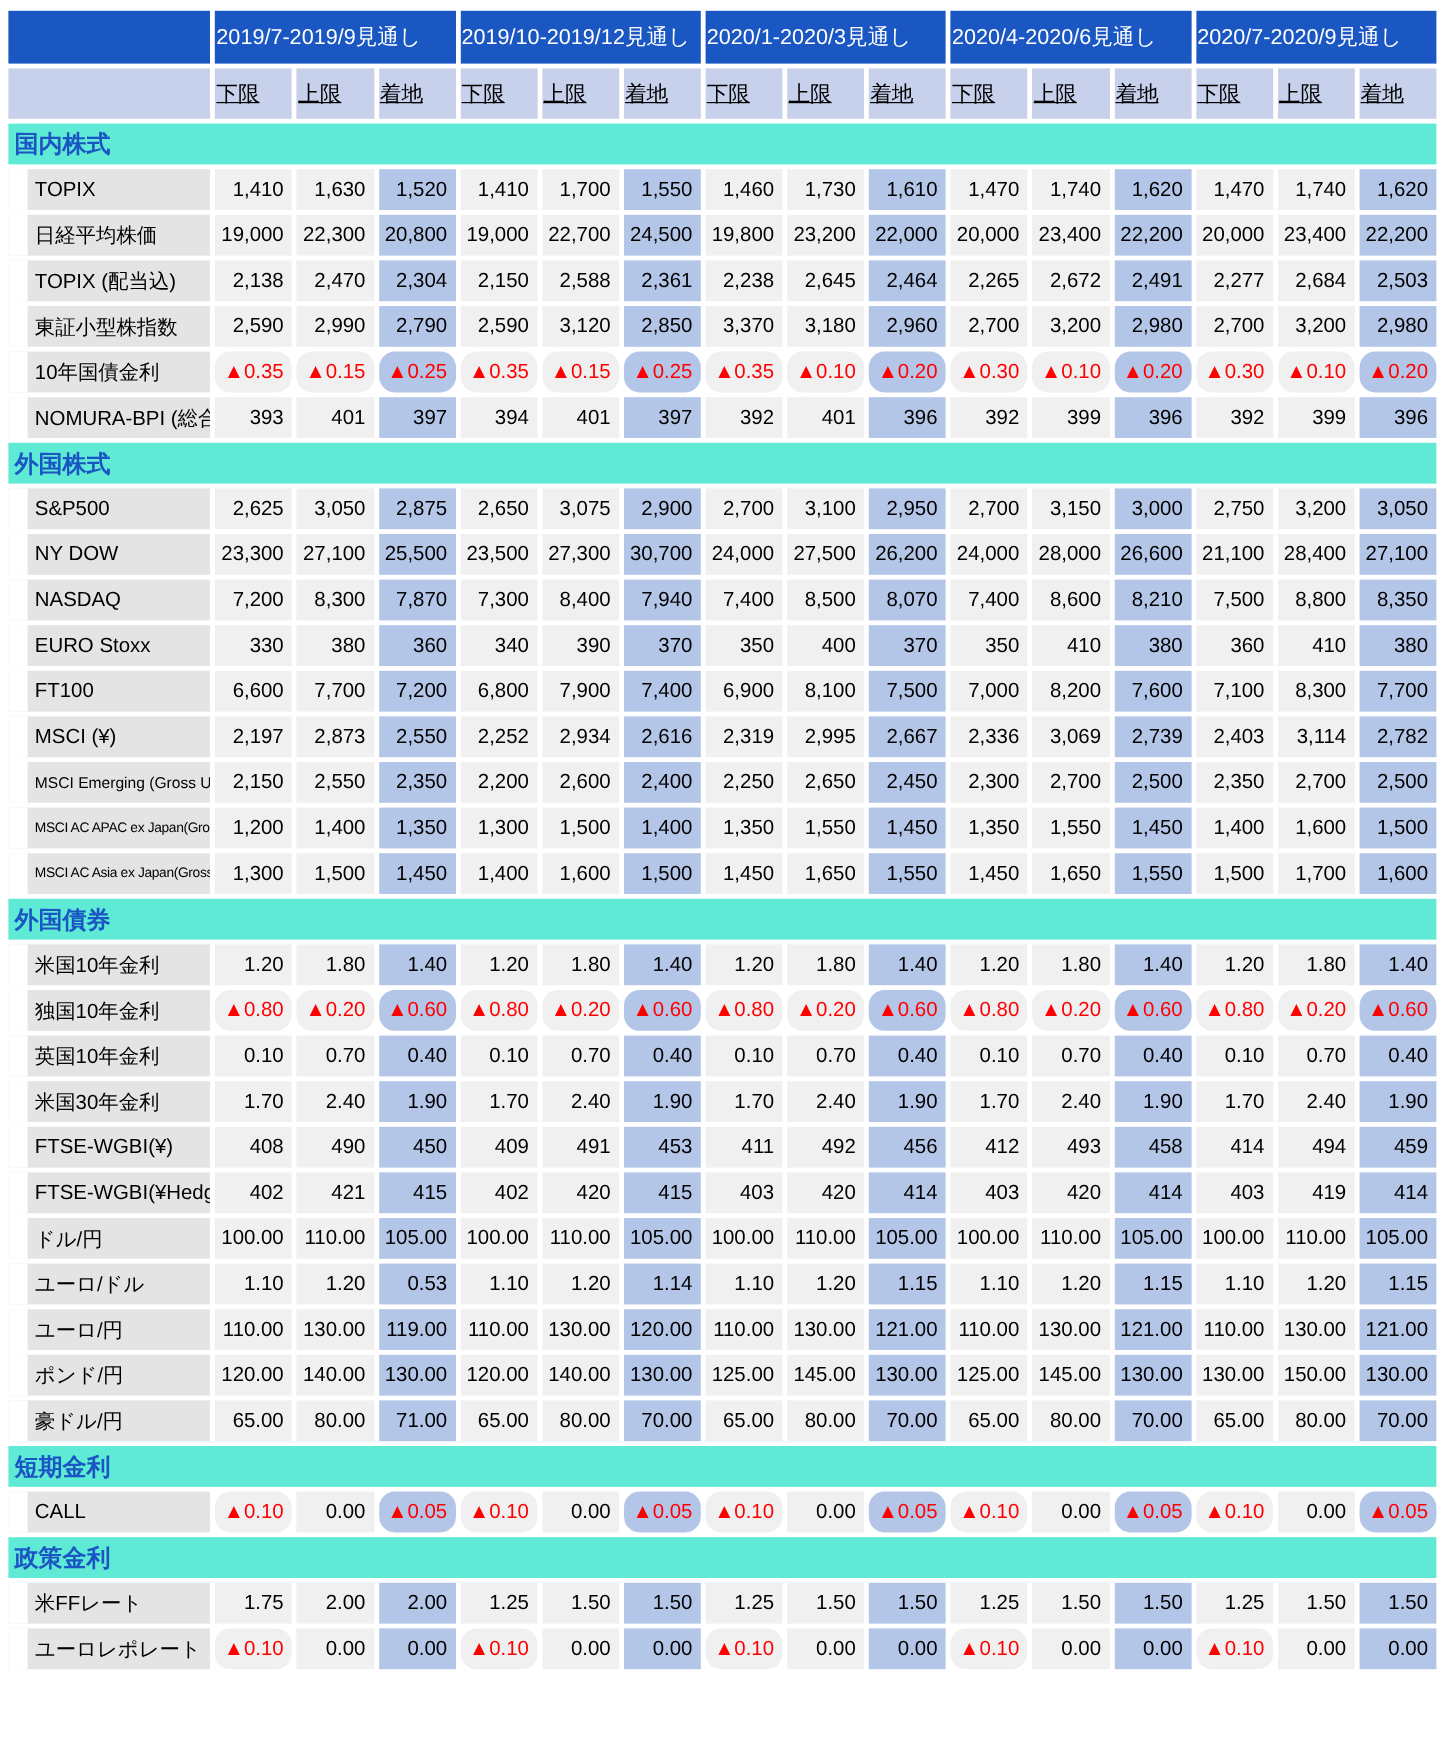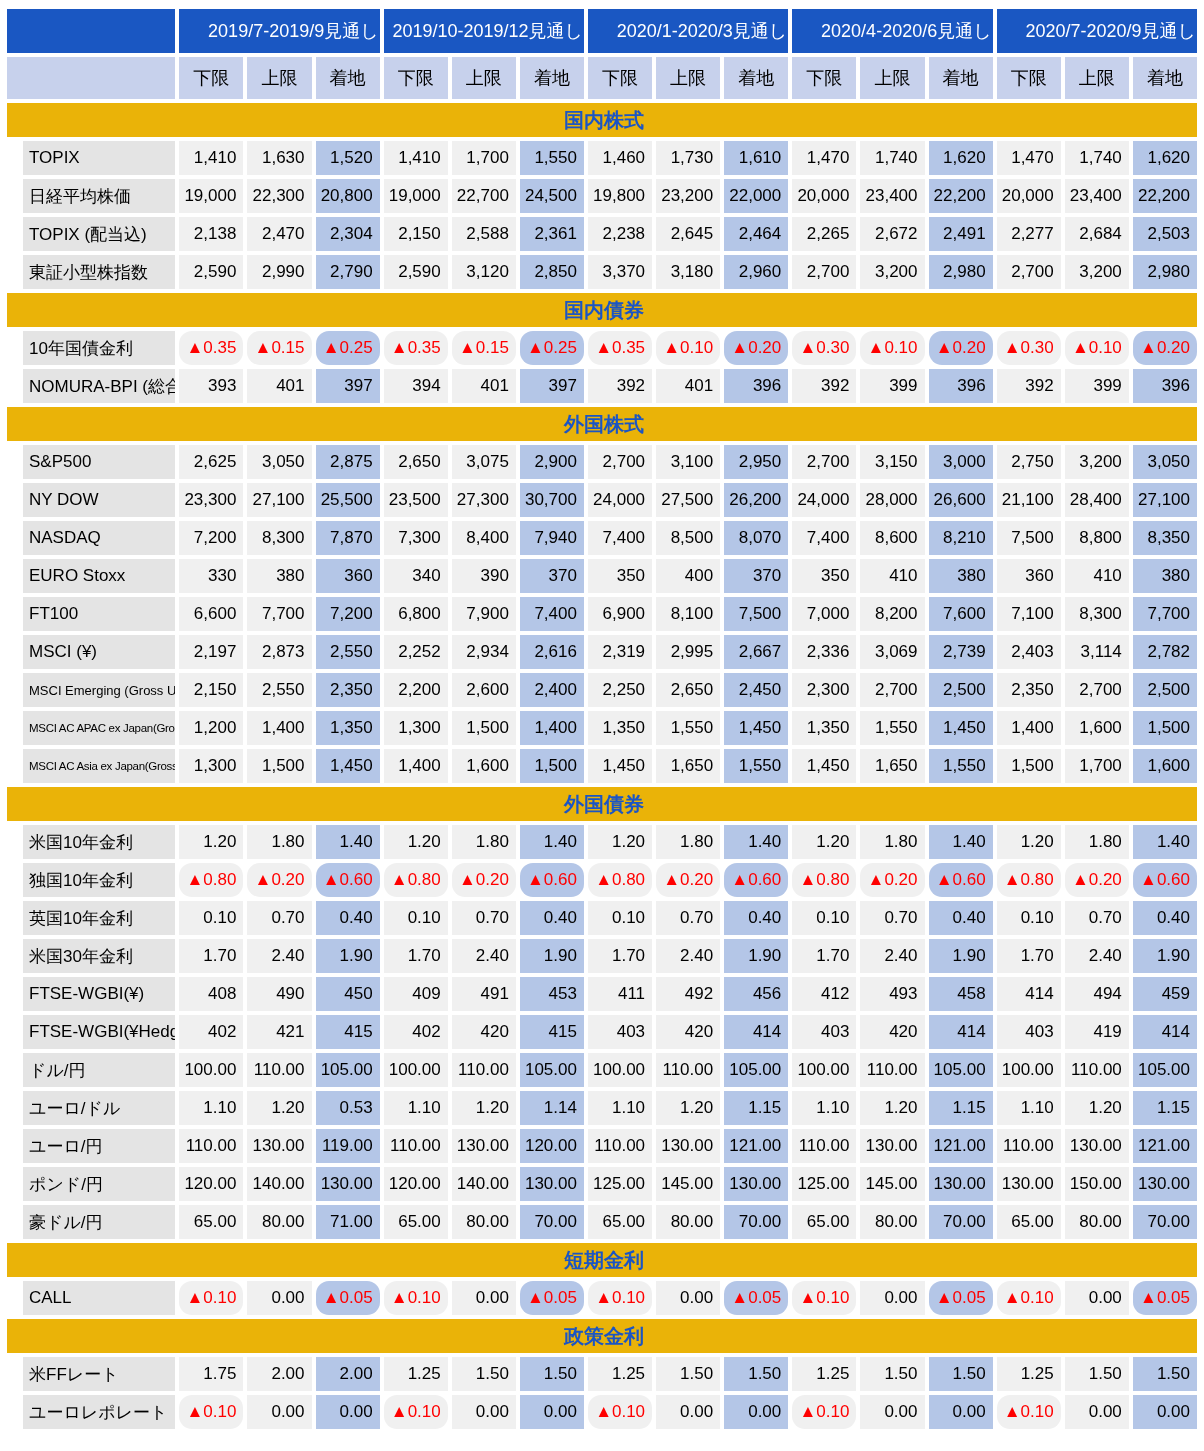--- a/index.html
+++ b/index.html
@@ -22,46 +22,46 @@
   col.c-label { width: 168px; }
   col.c-val { width: 64px; }
 
   th { font-weight: normal; }
 
   th.period-th {
     background: var(--header-blue, #1A57C2);
     color: #ffffff;
     height: 42px;
     font-size: 18px;
-    text-align: right;
+    text-align: left;
     vertical-align: middle;
     white-space: nowrap;
     overflow: hidden;
   }
   th.corner-th { background: var(--header-blue, #1A57C2); height: 42px; }
 
   th.sub-th {
     background: var(--subheader-blue, #C7D1EC);
     color: #000000;
     height: 40px;
     font-size: 18px;
-    text-align: center;
+    text-align: left;
     vertical-align: middle;
+    text-decoration: underline;
   }
   th.corner-sub { background: var(--subheader-blue, #C7D1EC); height: 40px; }
 
   tr.section-row td {
     height: 32px;
     color: var(--section-blue, #1B55C4);
     font-weight: bold;
     font-size: 20px;
     padding-left: 5px;
     vertical-align: middle;
-    background: #eab308;
-    text-align: center;
+    background: #5eead4;
   }
 
   td.label {
     background: var(--label-gray, #E4E4E4);
     border-left: 16px solid #ffffff; 
     font-size: 17px;
     padding-left: 6px;
     height: 32px;
     vertical-align: middle;
     white-space: nowrap;
@@ -205,23 +205,20 @@
           <td class="val">3,370</td>
           <td class="val">3,180</td>
           <td class="val land">2,960</td>
           <td class="val">2,700</td>
           <td class="val">3,200</td>
           <td class="val land">2,980</td>
           <td class="val">2,700</td>
           <td class="val">3,200</td>
           <td class="val land">2,980</td>
         </tr>
-        <tr class="section-row">
-          <td colspan="16">国内債券</td>
-        </tr>
         <tr>
           <td class="label">10年国債金利</td>
           <td class="val neg">▲0.35</td>
           <td class="val neg">▲0.15</td>
           <td class="val land neg">▲0.25</td>
           <td class="val neg">▲0.35</td>
           <td class="val neg">▲0.15</td>
           <td class="val land neg">▲0.25</td>
           <td class="val neg">▲0.35</td>
           <td class="val neg">▲0.10</td>

